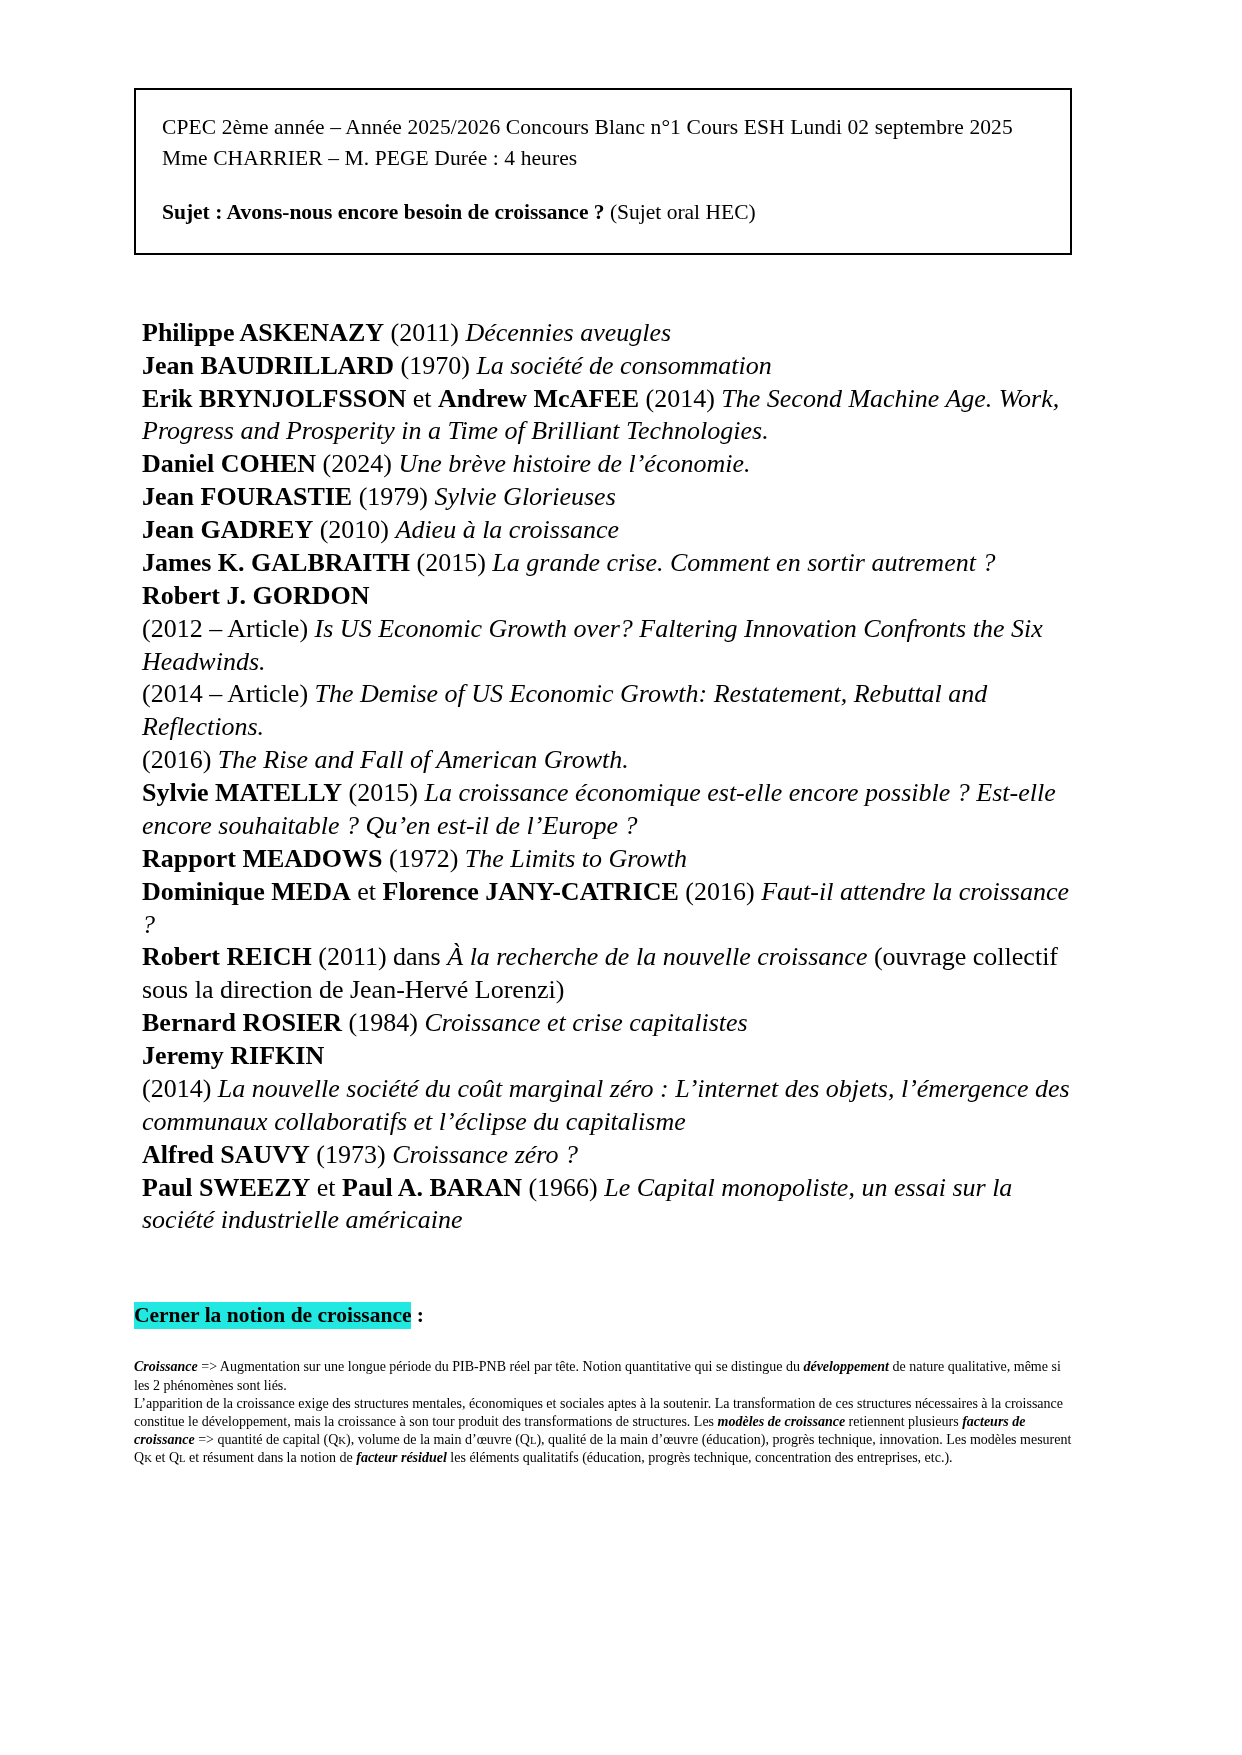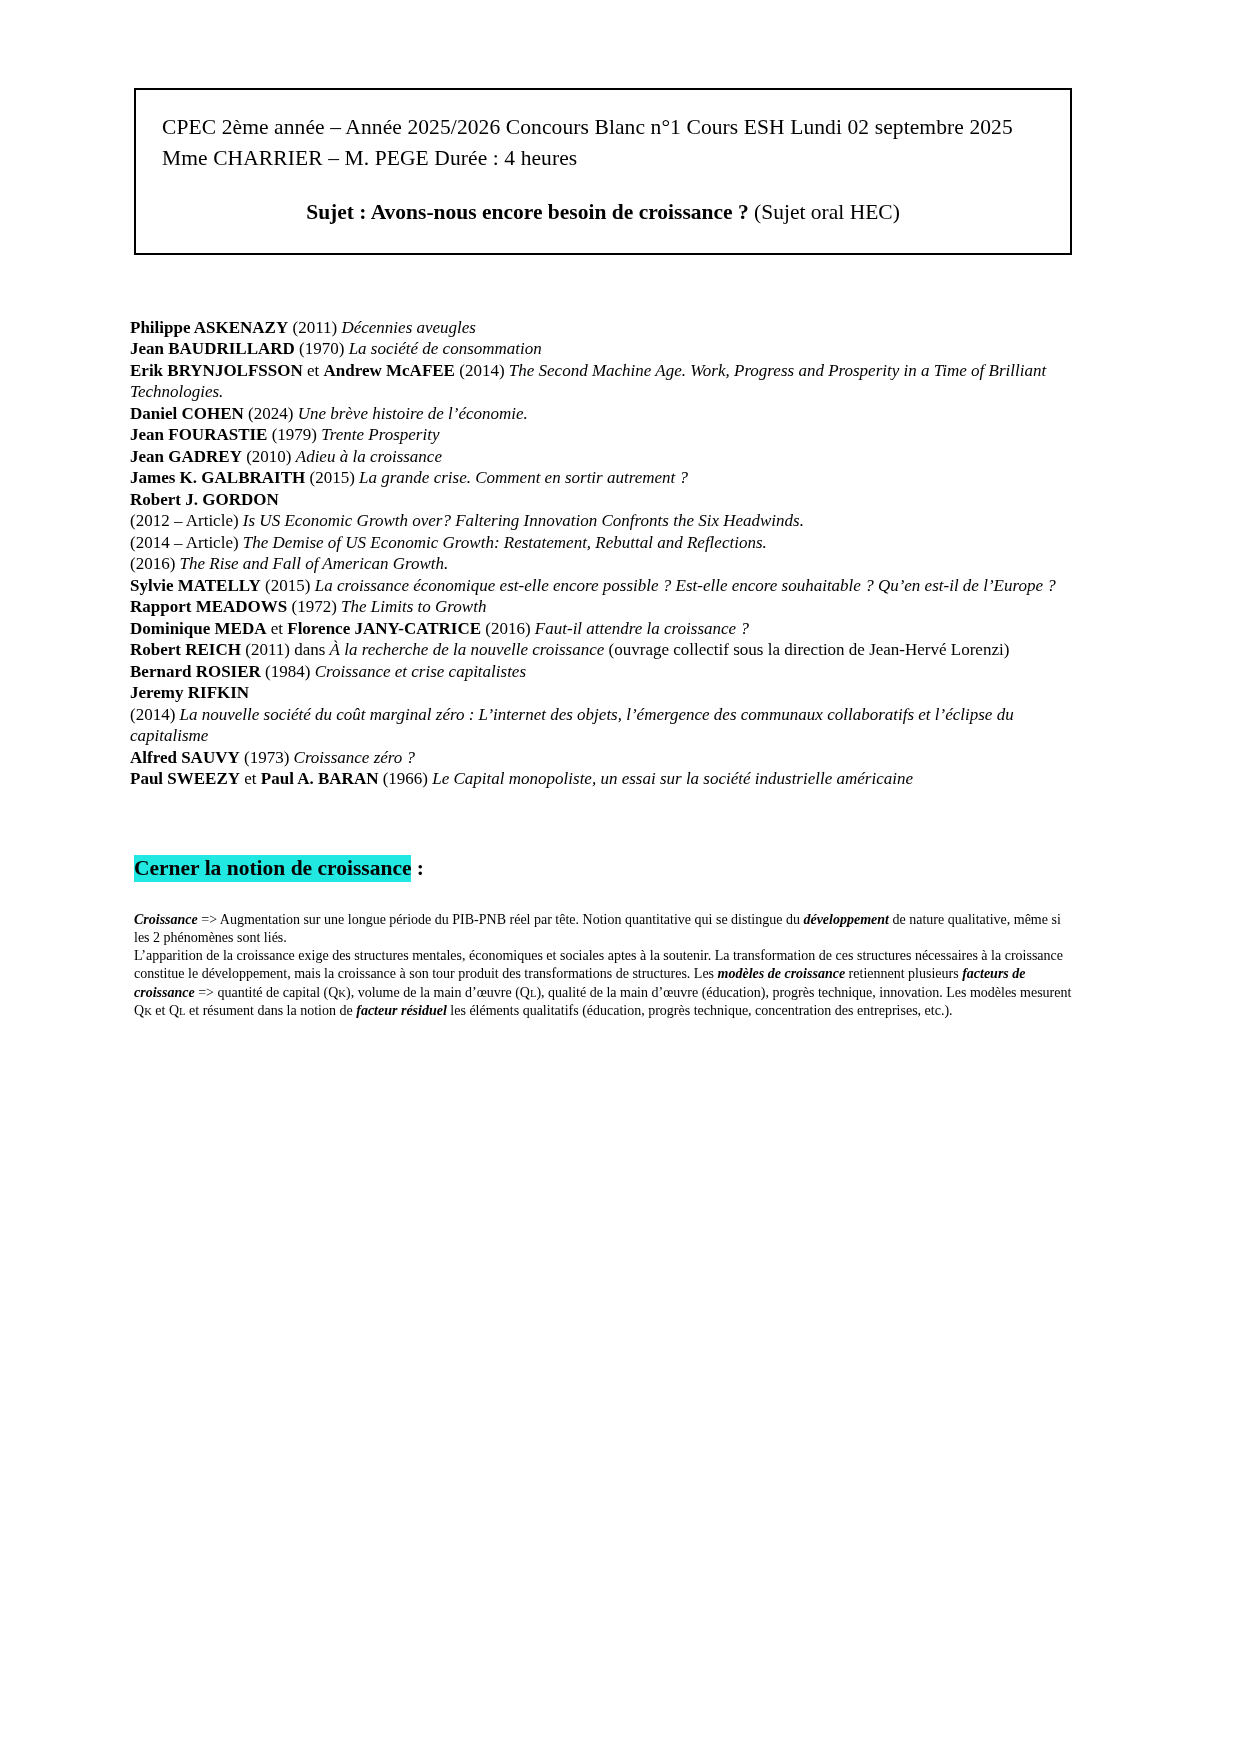--- a/index.html
+++ b/index.html
@@ -27,34 +27,34 @@
     margin-left: 8px;
     margin-right: 6px;
     padding: 22px 26px 26px 26px;
   }
   .header-line {
     font-size: 21.5px;
     line-height: 1.46;
     letter-spacing: 0.1px;
   }
   .header-subject {
-    text-align: center;
+    text-align: left;
     font-size: 21.5px;
     margin-top: 22px;
     line-height: 1.4;
     font-family: Liberation Serif, serif;
   }
   .header-subject b { font-weight: bold; }
 
   
   .biblio {
     margin-top: 62px;
-    margin-left: 4px;
+    margin-left: 16px;
     margin-right: 6px;
-    font-size: 17px;
+    font-size: 26px;
     line-height: 1.265;
   }
   .bib-line {
     margin: 0;
     padding: 0;
     white-space: normal;
   }
   .bib-line b { font-weight: bold; }
   .bib-line i { font-style: italic; }
 
@@ -122,21 +122,21 @@
 
     <p class="bib-line">
       <b>Daniel COHEN</b>
       <span>(2024)</span>
       <i>Une brève histoire de l’économie.</i>
     </p>
 
     <p class="bib-line">
       <b>Jean FOURASTIE</b>
       <span>(1979)</span>
-      <i>Trente Prosperity</i>
+      <i>Sylvie Glorieuses</i>
     </p>
 
     <p class="bib-line">
       <b>Jean GADREY</b>
       <span>(2010)</span>
       <i>Adieu à la croissance</i>
     </p>
 
     <p class="bib-line">
       <b>James K. GALBRAITH</b>

